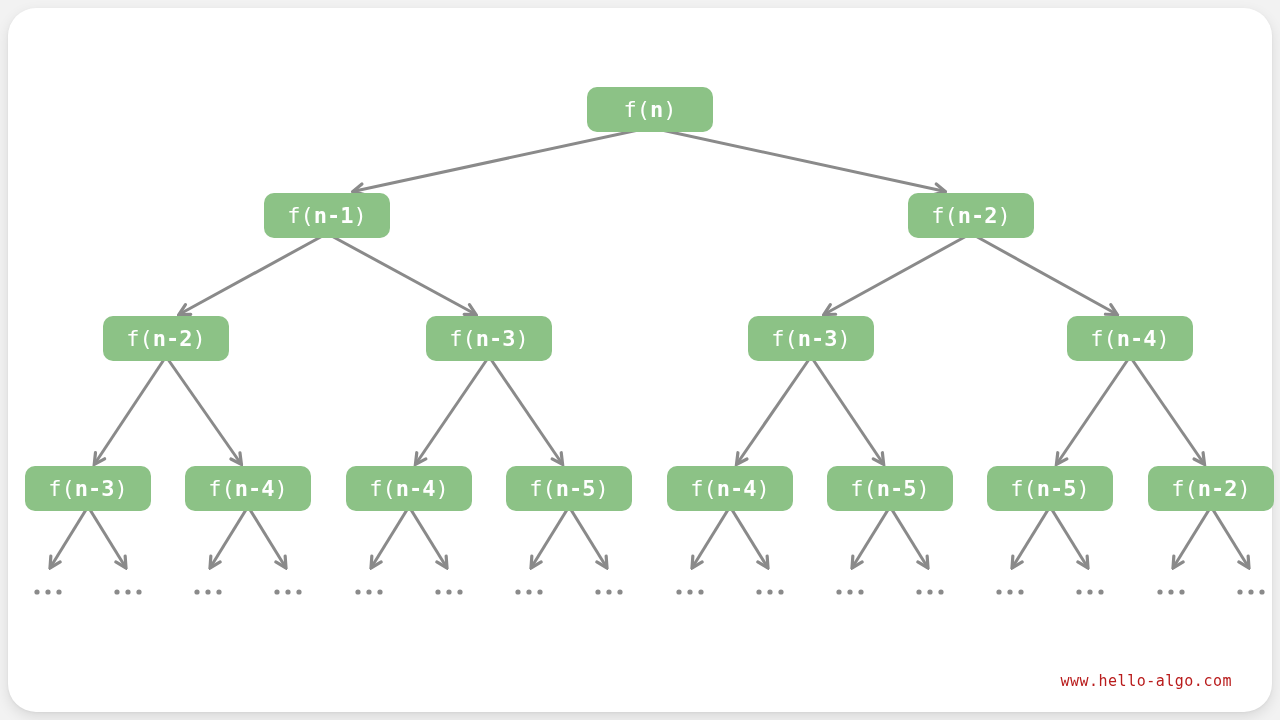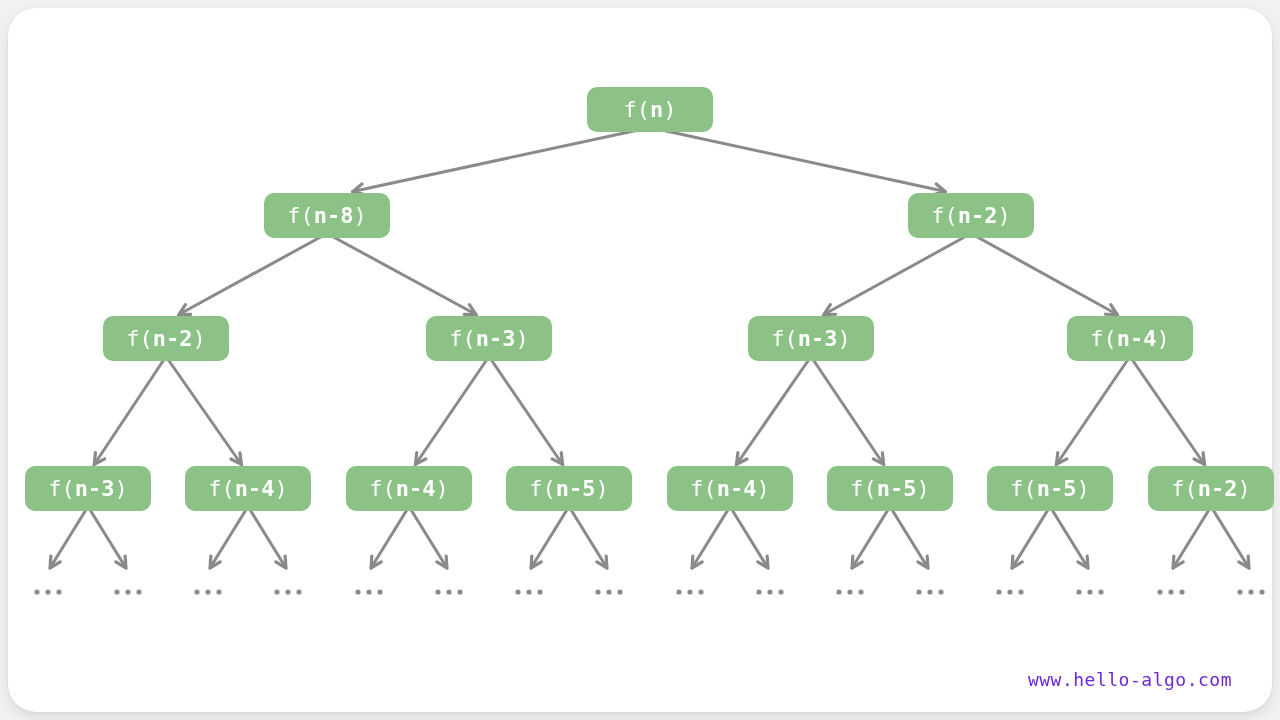--- a/index.html
+++ b/index.html
@@ -38,22 +38,22 @@
     font-size: 22px;
     font-family: "DejaVu Sans Mono", "Liberation Mono", monospace;
     white-space: nowrap;
     letter-spacing: 0px;
   }
   .node .arg { font-weight: bold; }
   .watermark {
     position: absolute;
     right: 40px;
     bottom: 22px;
-    font-size: 18px;
-    color: #6d28d9;
+    font-size: 15px;
+    color: #b91c1c;
     font-family: "DejaVu Sans Mono", "Liberation Mono", monospace;
     letter-spacing: 0.5px;
   }
 </style>
 </head>
 <body>
 
 <div class="page">
   <div class="card">
     <svg id="edges" xmlns="http://www.w3.org/2000/svg" viewBox="0 0 1280 720">
@@ -174,21 +174,21 @@
         </g>
       </svg>
     <div id="nodes">
         <div class="node" style="left: 579px; top: 78.5px; width: 126px; height: 45px; background: rgb(140, 194, 134); color: rgb(255, 255, 255);">
           <span>f(</span>
           <span class="arg">n</span>
           <span>)</span>
         </div>
         <div class="node" style="left: 256px; top: 184.5px; width: 126px; height: 45px; background: rgb(140, 194, 134); color: rgb(255, 255, 255);">
           <span>f(</span>
-          <span class="arg">n-8</span>
+          <span class="arg">n-1</span>
           <span>)</span>
         </div>
         <div class="node" style="left: 900px; top: 184.5px; width: 126px; height: 45px; background: rgb(140, 194, 134); color: rgb(255, 255, 255);">
           <span>f(</span>
           <span class="arg">n-2</span>
           <span>)</span>
         </div>
         <div class="node" style="left: 95px; top: 307.5px; width: 126px; height: 45px; background: rgb(140, 194, 134); color: rgb(255, 255, 255);">
           <span>f(</span>
           <span class="arg">n-2</span>

